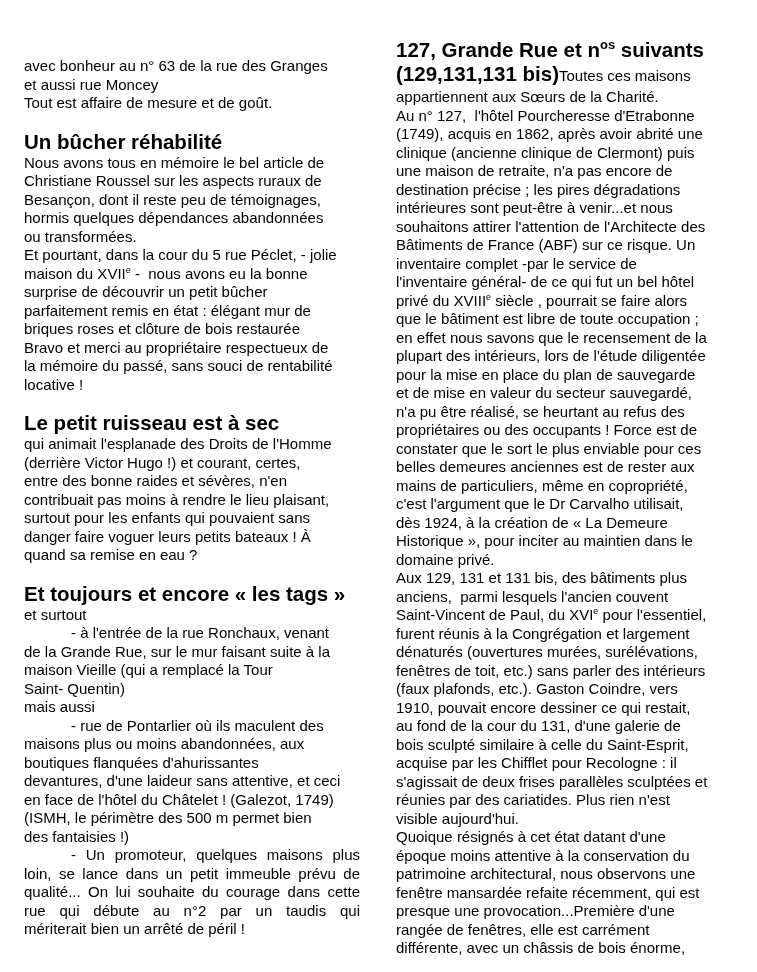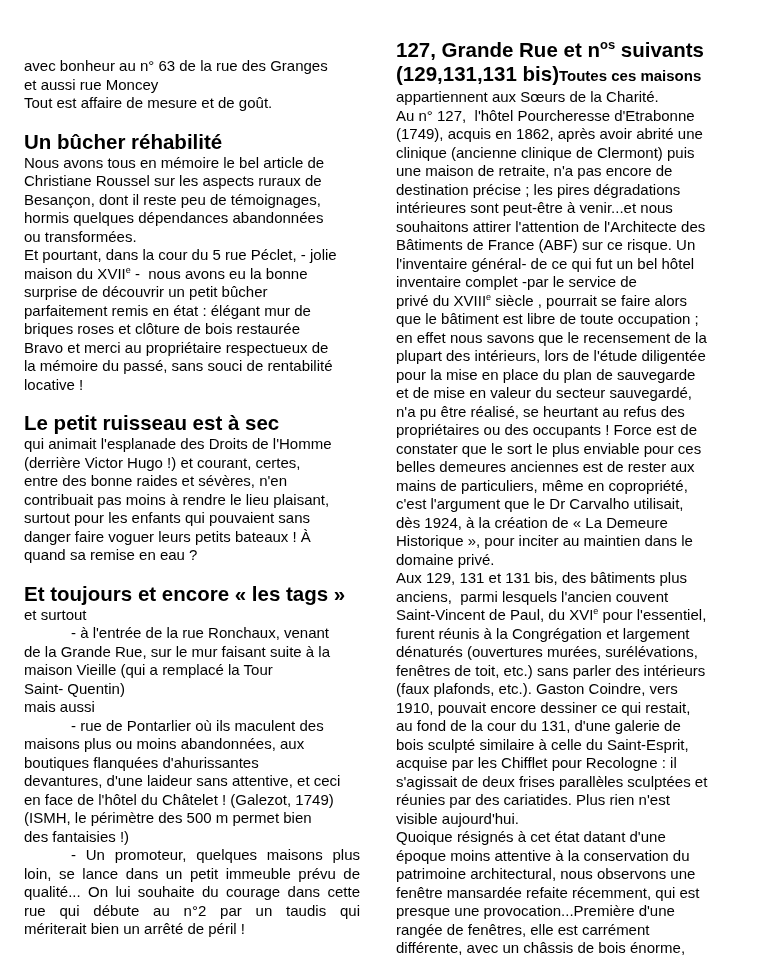--- a/index.html
+++ b/index.html
@@ -8,21 +8,21 @@
   .col { position: absolute; top: 0; }
   .col-left { left: 24px; width: 336px; top: 17px; margin-top: 40px; }
   .col-right { left: 396px; width: 340px; top: 38px; }
   .line { font-size: 15px; line-height: 18.5px; white-space: nowrap; display: block; }
   .ind { padding-left: 47px; }
   .just { white-space: normal; text-align: justify; text-align-last: justify; }
   .h { font-size: 20.5px; font-weight: bold; line-height: 24px; display: block; white-space: nowrap; }
   .gap { height: 17px; }
   sup { font-size: 9px; line-height: 0; vertical-align: 6px; text-align: right; }
   .h sup { font-size: 13px; vertical-align: 8px; }
-  .inline-after { font-size: 15px; font-weight: bold; }
+  .inline-after { font-size: 15px; font-weight: normal; }
 </style>
 </head>
 <body>
 
 <div class="col col-left">
   <div>
     <span class="line">avec bonheur au n° 63 de la rue des Granges</span>
     <span class="line">et aussi rue Moncey</span>
     <span class="line">Tout est affaire de mesure et de goût.</span>
   </div>
@@ -87,22 +87,22 @@
   <div>
     <span class="line">appartiennent aux Sœurs de la Charité.</span>
     <span class="line" style="white-space:pre">Au n° 127,  l'hôtel Pourcheresse d'Etrabonne</span>
     <span class="line">(1749), acquis en 1862, après avoir abrité une</span>
     <span class="line">clinique (ancienne clinique de Clermont) puis</span>
     <span class="line">une maison de retraite, n'a pas encore de</span>
     <span class="line">destination précise ; les pires dégradations</span>
     <span class="line">intérieures sont peut-être à venir...et nous</span>
     <span class="line">souhaitons attirer l'attention de l'Architecte des</span>
     <span class="line">Bâtiments de France (ABF) sur ce risque. Un</span>
+    <span class="line">inventaire complet -par le service de</span>
     <span class="line">l'inventaire général- de ce qui fut un bel hôtel</span>
-    <span class="line">inventaire complet -par le service de</span>
     <span class="line"><span>privé du XVIII</span><sup>e</sup><span style="white-space:pre"> siècle , pourrait se faire alors</span></span>
     <span class="line">que le bâtiment est libre de toute occupation ;</span>
     <span class="line">en effet nous savons que le recensement de la</span>
     <span class="line">plupart des intérieurs, lors de l'étude diligentée</span>
     <span class="line">pour la mise en place du plan de sauvegarde</span>
     <span class="line">et de mise en valeur du secteur sauvegardé,</span>
     <span class="line">n'a pu être réalisé, se heurtant au refus des</span>
     <span class="line">propriétaires ou des occupants ! Force est de</span>
     <span class="line">constater que le sort le plus enviable pour ces</span>
     <span class="line">belles demeures anciennes est de rester aux</span>

